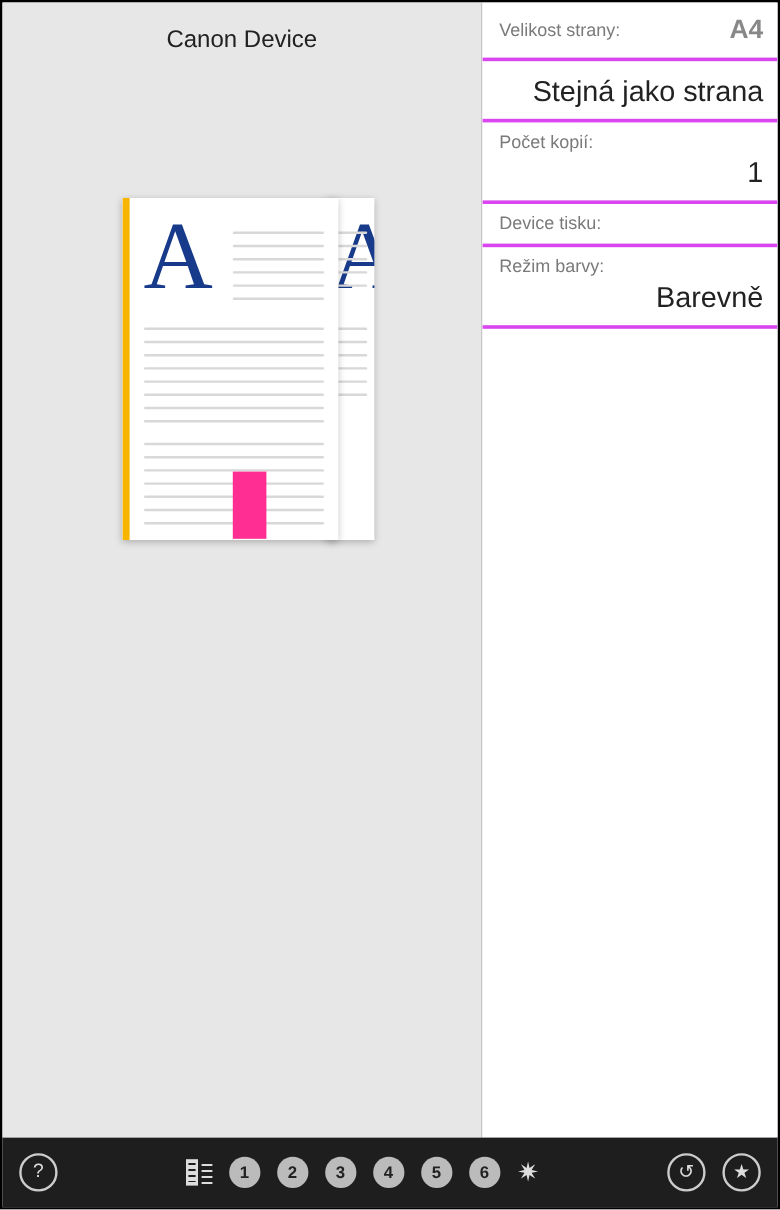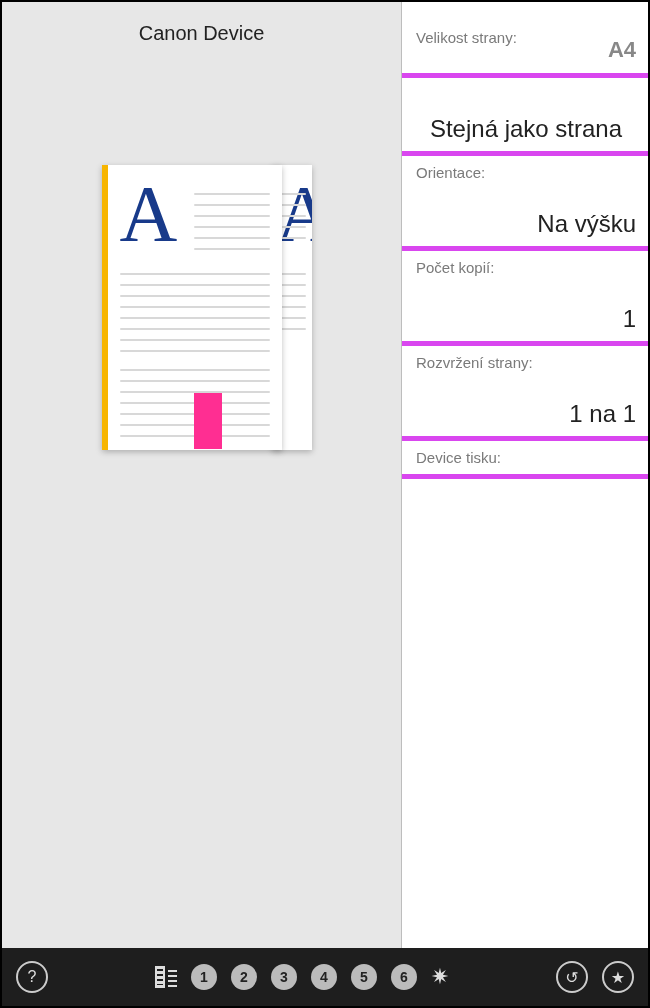--- a/index.html
+++ b/index.html
@@ -38,26 +38,26 @@
   .lines.bot { top: 204px; }
   .pink { position: absolute; width: 28px; height: 56px; background: #ff2e92; left: 92px; top: 228px; }
   .back .lines { left: 6px; right: 6px; }
   .back .lines.topb { top: 28px; }
   .back .lines.midb { top: 108px; }
 
   .settings-pane {
     flex: 1; background: #fff; overflow: hidden;
   }
   .setting-row {
-    border-bottom: 5px solid #d946ef; padding: 8px 12px 8px 14px;
+    border-bottom: 3px solid #d946ef; padding: 8px 12px 8px 14px;
   }
   .setting-row.first { border-top: none; }
   .setting-label { font-size: 15px; color: #7a7a7a; }
   .setting-value {
-    font-size: 24px; color: #222; text-align: right; padding-top: 4px; margin-top: 25px;
+    font-size: 24px; color: #222; text-align: right; padding-top: 4px;
   }
   .setting-value.small { font-size: 22px; color: #888; font-weight: 600; padding-top: 0; }
   .setting-row.compact { display: flex; justify-content: space-between; align-items: center; padding: 10px 12px 10px 14px; }
 
   .bottom-bar {
     height: 58px; background: #1e1e1e; display: flex; align-items: center;
     padding: 0 14px; gap: 14px; color: #ddd;
   }
   .bottom-bar .spacer { flex: 1; }
   .icon-btn {
@@ -148,36 +148,32 @@
         </div>
       </div>
     </div>
 
     <div class="settings-pane">
       <div class="setting-row compact first">
         <div class="setting-label">Velikost strany:</div>
         <div class="setting-value small">A4</div>
       </div>
       <div class="setting-row">
-        <div class="setting-value" style="text-align:center;">Stejná jako strana</div>
-      </div>
-      <div class="setting-row">
-        <div class="setting-label">Orientace:</div>
-        <div class="setting-value">Na výšku</div>
+        <div class="setting-value" style="text-align:right;">Stejná jako strana</div>
       </div>
       <div class="setting-row">
         <div class="setting-label">Počet kopií:</div>
         <div class="setting-value">1</div>
       </div>
       <div class="setting-row">
-        <div class="setting-label">Rozvržení strany:</div>
-        <div class="setting-value">1 na 1</div>
+        <div class="setting-label">Device tisku:</div>
       </div>
       <div class="setting-row">
-        <div class="setting-label">Device tisku:</div>
+        <div class="setting-label">Režim barvy:</div>
+        <div class="setting-value">Barevně</div>
       </div>
     </div>
 
   </div>
 
   <div class="bottom-bar">
     <div class="icon-btn">?</div>
     <div class="spacer"></div>
     <div class="doc-icon">
         <div class="bars"></div>

